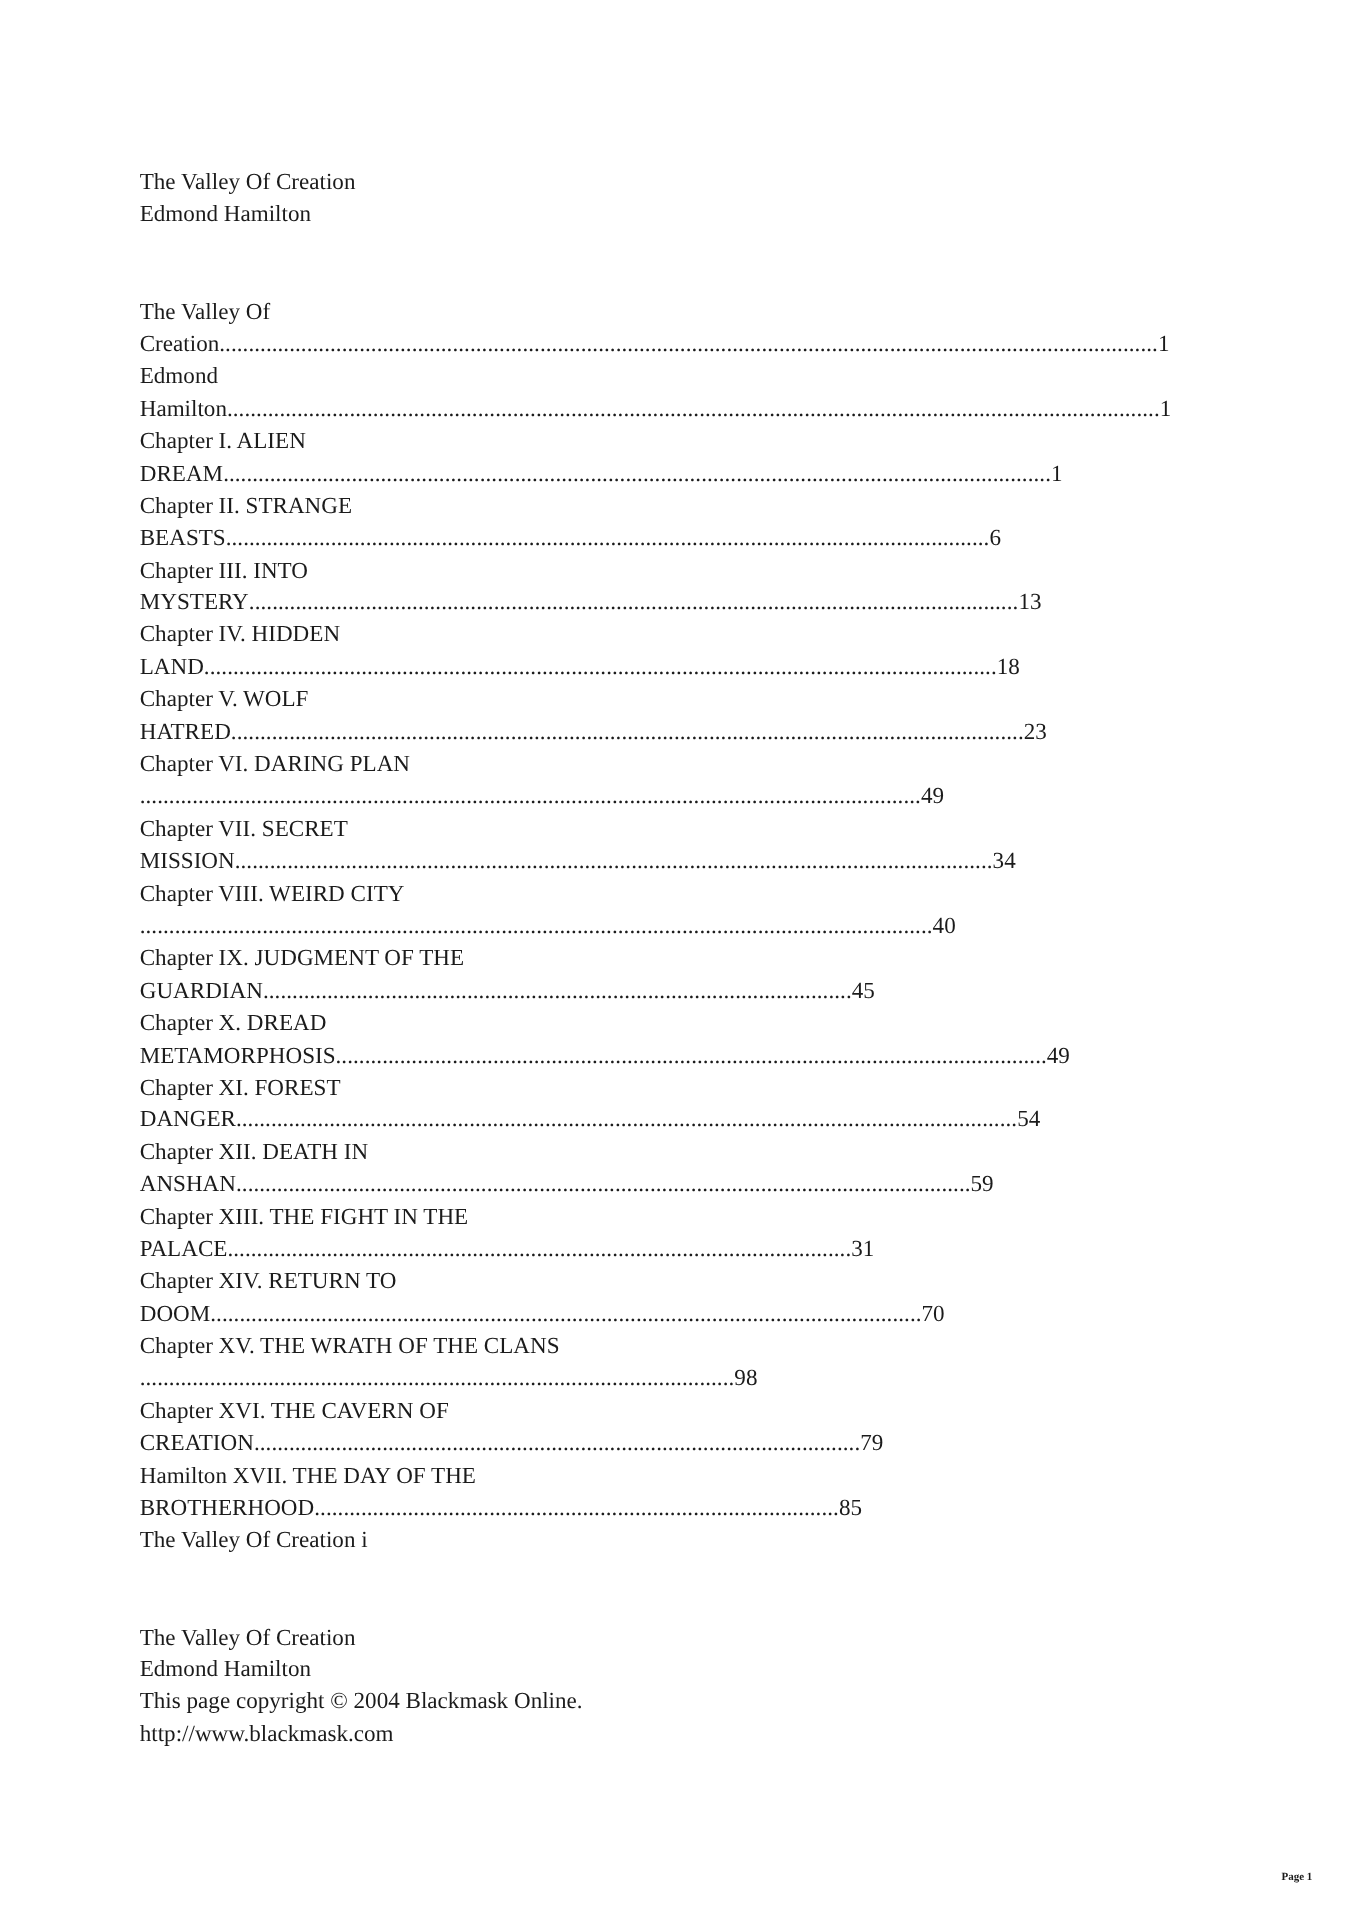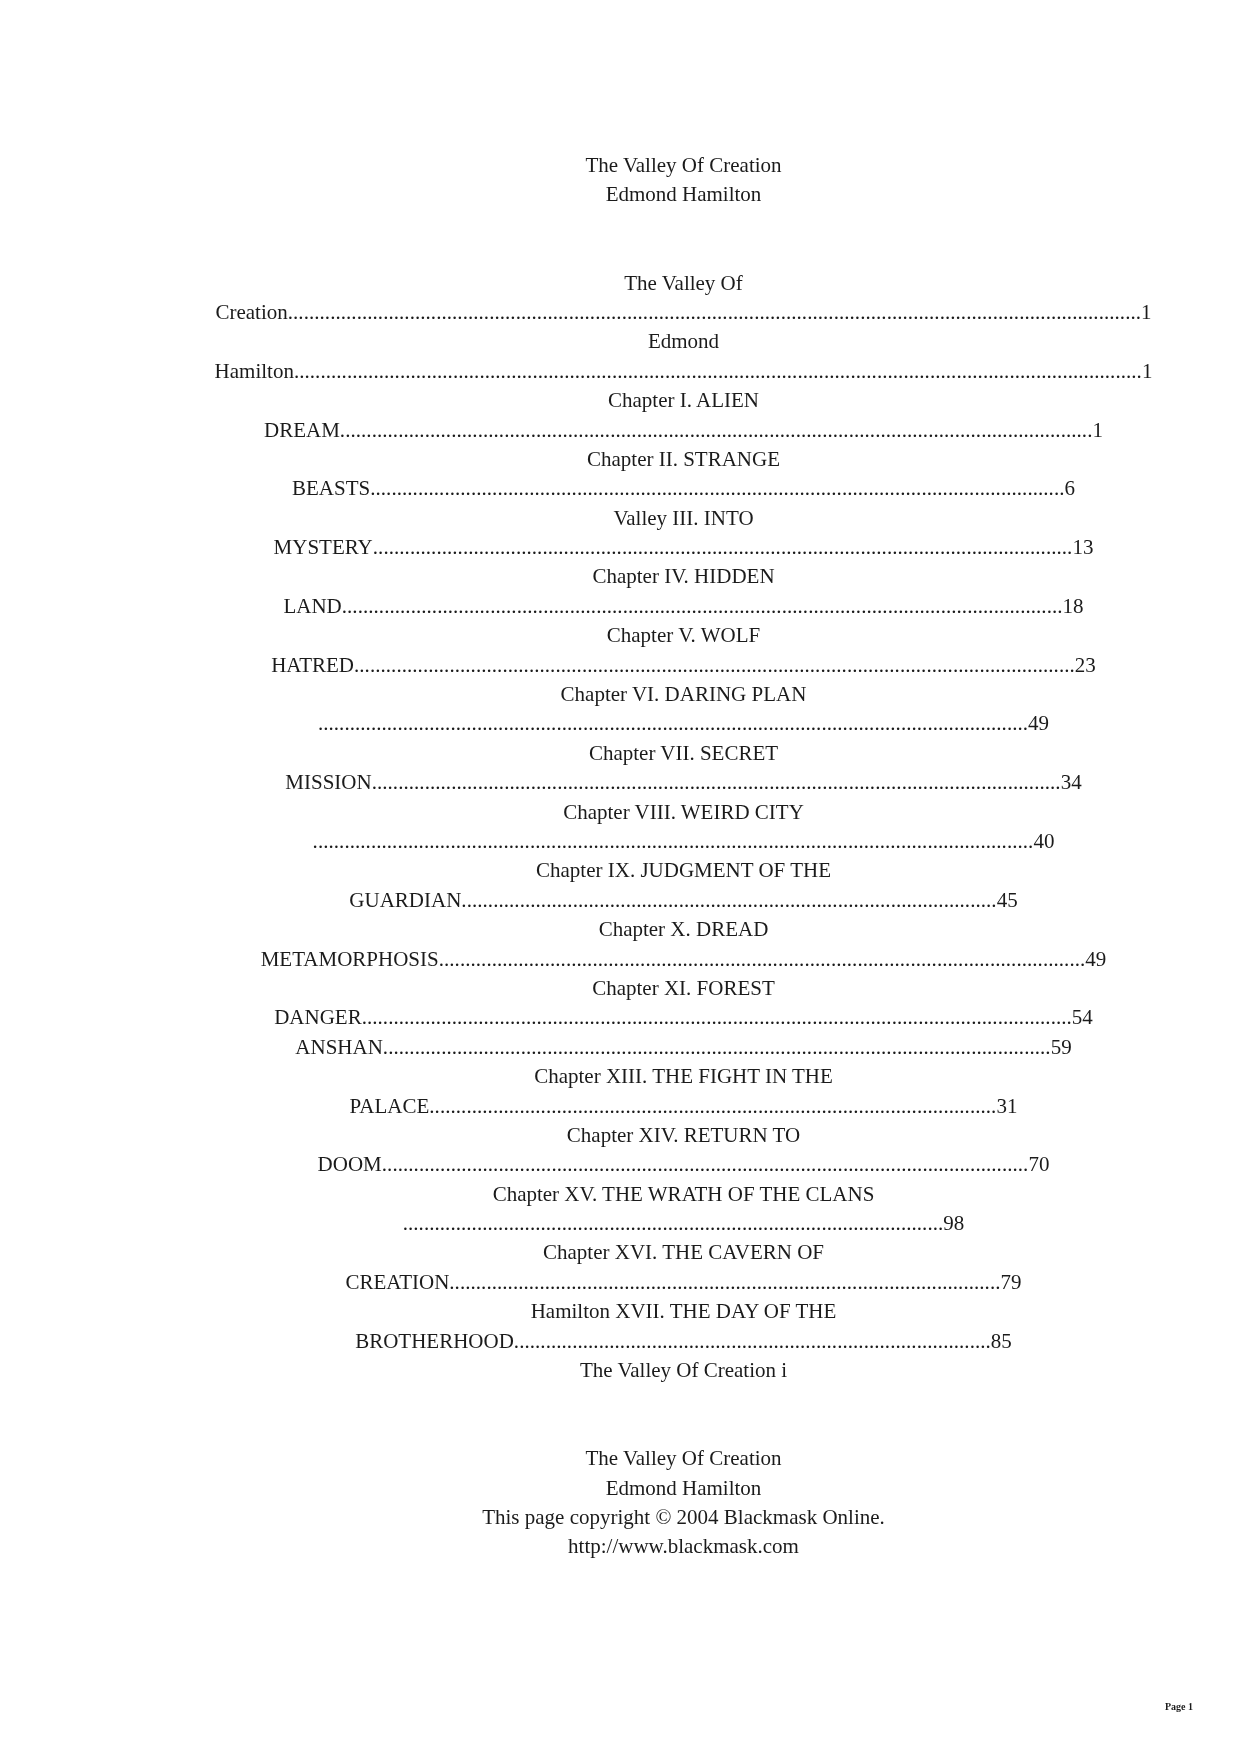--- a/index.html
+++ b/index.html
@@ -26,21 +26,20 @@
     top: 151px;
     right: 0;
     font-size: 21px;
     line-height: 29.4px;
     white-space: nowrap;
   }
   .line {
     height: 29.4px;
     white-space: nowrap;
     overflow: visible;
-    text-align: center;
   }
   .blank-line {
     height: 29.4px;
   }
   .dots {
     letter-spacing: 0.05px;
   }
   .page-footer-label {
     position: absolute;
     top: 1701px;
@@ -66,38 +65,39 @@
 
     <div id="toc-entries">
         <div class="line">The Valley Of</div>
         <div class="line"><span>Creation</span><span class="dots">.................................................................................................................................................................</span><span>1</span></div>
         <div class="line">Edmond</div>
         <div class="line"><span>Hamilton</span><span class="dots">................................................................................................................................................................</span><span>1</span></div>
         <div class="line">Chapter I. ALIEN</div>
         <div class="line"><span>DREAM</span><span class="dots">..............................................................................................................................................</span><span>1</span></div>
         <div class="line">Chapter II. STRANGE</div>
         <div class="line"><span>BEASTS</span><span class="dots">...................................................................................................................................</span><span>6</span></div>
-        <div class="line">Valley III. INTO</div>
+        <div class="line">Chapter III. INTO</div>
         <div class="line"><span>MYSTERY</span><span class="dots">....................................................................................................................................</span><span>13</span></div>
         <div class="line">Chapter IV. HIDDEN</div>
         <div class="line"><span>LAND</span><span class="dots">........................................................................................................................................</span><span>18</span></div>
         <div class="line">Chapter V. WOLF</div>
         <div class="line"><span>HATRED</span><span class="dots">........................................................................................................................................</span><span>23</span></div>
         <div class="line">Chapter VI. DARING PLAN</div>
         <div class="line"><span></span><span class="dots">......................................................................................................................................</span><span>49</span></div>
         <div class="line">Chapter VII. SECRET</div>
         <div class="line"><span>MISSION</span><span class="dots">..................................................................................................................................</span><span>34</span></div>
         <div class="line">Chapter VIII. WEIRD CITY</div>
         <div class="line"><span></span><span class="dots">........................................................................................................................................</span><span>40</span></div>
         <div class="line">Chapter IX. JUDGMENT OF THE</div>
         <div class="line"><span>GUARDIAN</span><span class="dots">.....................................................................................................</span><span>45</span></div>
         <div class="line">Chapter X. DREAD</div>
         <div class="line"><span>METAMORPHOSIS</span><span class="dots">..........................................................................................................................</span><span>49</span></div>
         <div class="line">Chapter XI. FOREST</div>
         <div class="line"><span>DANGER</span><span class="dots">......................................................................................................................................</span><span>54</span></div>
+        <div class="line">Chapter XII. DEATH IN</div>
         <div class="line"><span>ANSHAN</span><span class="dots">..............................................................................................................................</span><span>59</span></div>
         <div class="line">Chapter XIII. THE FIGHT IN THE</div>
         <div class="line"><span>PALACE</span><span class="dots">...........................................................................................................</span><span>31</span></div>
         <div class="line">Chapter XIV. RETURN TO</div>
         <div class="line"><span>DOOM</span><span class="dots">..........................................................................................................................</span><span>70</span></div>
         <div class="line">Chapter XV. THE WRATH OF THE CLANS</div>
         <div class="line"><span></span><span class="dots">......................................................................................................</span><span>98</span></div>
         <div class="line">Chapter XVI. THE CAVERN OF</div>
         <div class="line"><span>CREATION</span><span class="dots">........................................................................................................</span><span>79</span></div>
         <div class="line">Hamilton XVII. THE DAY OF THE</div>

